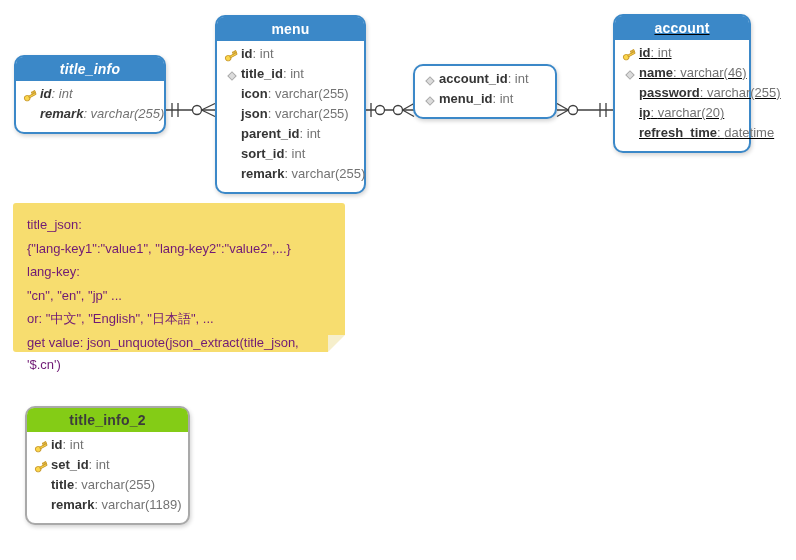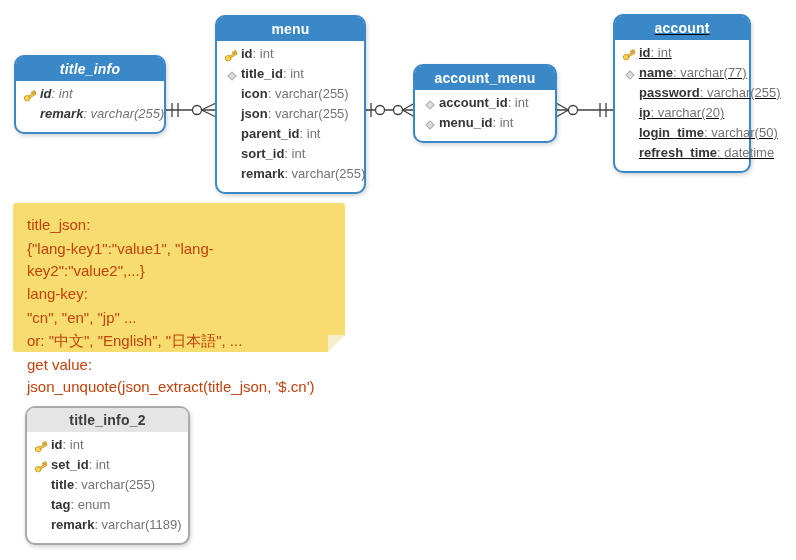--- a/index.html
+++ b/index.html
@@ -19,32 +19,32 @@
     box-shadow:1px 2px 4px rgba(0,0,0,.18);
     font-size:13px;box-sizing:border-box;
   }
   .thead{
     height:24px;line-height:24px;text-align:center;
     background:#3B88C8;color:#ffffff;font-weight:bold;font-size:14px;
     border-radius:7px 7px 0 0;
     letter-spacing:.2px;
   }
   .table.gray{border-color:#A9A9A9;}
-  .table.gray .thead{background:#e5e5e5;color:#3C3C3C;}
+  .table.gray .thead{background:#84cc16;color:#3C3C3C;}
   .tbody{padding:5px 6px 6px 6px;}
   .row{display:flex;height:20px;white-space:nowrap;}
   .cell-icon{width:18px;flex:0 0 18px;display:flex;align-items:center;justify-content:center;}
   .fname{color:#353535;font-weight:bold;}
   .ftype{color:#737373;}
   .ftype::before{content:": ";}
 
   .note{
     position:absolute;left:13px;top:203px;width:332px;height:149px;
     background:#F7DD6F;border-radius:3px;box-sizing:border-box;
-    padding:11px 14px 8px 14px;color:#c2410c;font-size:15px;
+    padding:11px 14px 8px 14px;color:#701a75;font-size:13px;
   }
   .note-line{line-height:22px;margin-bottom:1.5px;}
   .note-fold{
     position:absolute;right:0;bottom:0;width:0;height:0;
     border-style:solid;border-width:17px 17px 0 0;
     border-color:#F6EFCC #ffffff transparent transparent;
   }
 </style>
 </head>
 <body>
@@ -151,21 +151,20 @@
       </div>
       <div class="row">
         <span class="cell-icon"></span>
         <span class="fname">remark</span>
         <span class="ftype">varchar(255)</span>
       </div>
     </div>
   </div>
 
   <div class="table" style="left:413px;top:64px;width:144px;">
-    <div class="thead">account_menu</div>
     <div class="tbody">
       <div class="row">
         <span class="cell-icon">
   <svg width="12" height="12" viewBox="0 0 12 12">
     <rect x="3.1" y="3.1" width="5.8" height="5.8" transform="rotate(45 6 6)" fill="#DCDCDC" stroke="#A8A8A8" stroke-width="1"></rect>
   </svg>
 </span>
         <span class="fname">account_id</span>
         <span class="ftype">int</span>
       </div>
@@ -198,36 +197,31 @@
         <span class="fname">id</span>
         <span class="ftype">int</span>
       </div>
       <div class="row">
         <span class="cell-icon">
   <svg width="12" height="12" viewBox="0 0 12 12">
     <rect x="3.1" y="3.1" width="5.8" height="5.8" transform="rotate(45 6 6)" fill="#DCDCDC" stroke="#A8A8A8" stroke-width="1"></rect>
   </svg>
 </span>
         <span class="fname">name</span>
-        <span class="ftype">varchar(77)</span>
+        <span class="ftype">varchar(46)</span>
       </div>
       <div class="row">
         <span class="cell-icon"></span>
         <span class="fname">password</span>
         <span class="ftype">varchar(255)</span>
       </div>
       <div class="row">
         <span class="cell-icon"></span>
         <span class="fname">ip</span>
         <span class="ftype">varchar(20)</span>
-      </div>
-      <div class="row">
-        <span class="cell-icon"></span>
-        <span class="fname">login_time</span>
-        <span class="ftype">varchar(50)</span>
       </div>
       <div class="row">
         <span class="cell-icon"></span>
         <span class="fname">refresh_time</span>
         <span class="ftype">datetime</span>
       </div>
     </div>
   </div>
 
   <div class="note">
@@ -271,24 +265,19 @@
         <span class="fname">set_id</span>
         <span class="ftype">int</span>
       </div>
       <div class="row">
         <span class="cell-icon"></span>
         <span class="fname">title</span>
         <span class="ftype">varchar(255)</span>
       </div>
       <div class="row">
         <span class="cell-icon"></span>
-        <span class="fname">tag</span>
-        <span class="ftype">enum</span>
-      </div>
-      <div class="row">
-        <span class="cell-icon"></span>
         <span class="fname">remark</span>
         <span class="ftype">varchar(1189)</span>
       </div>
     </div>
   </div>
 
 </div>
 
 </body></html>

